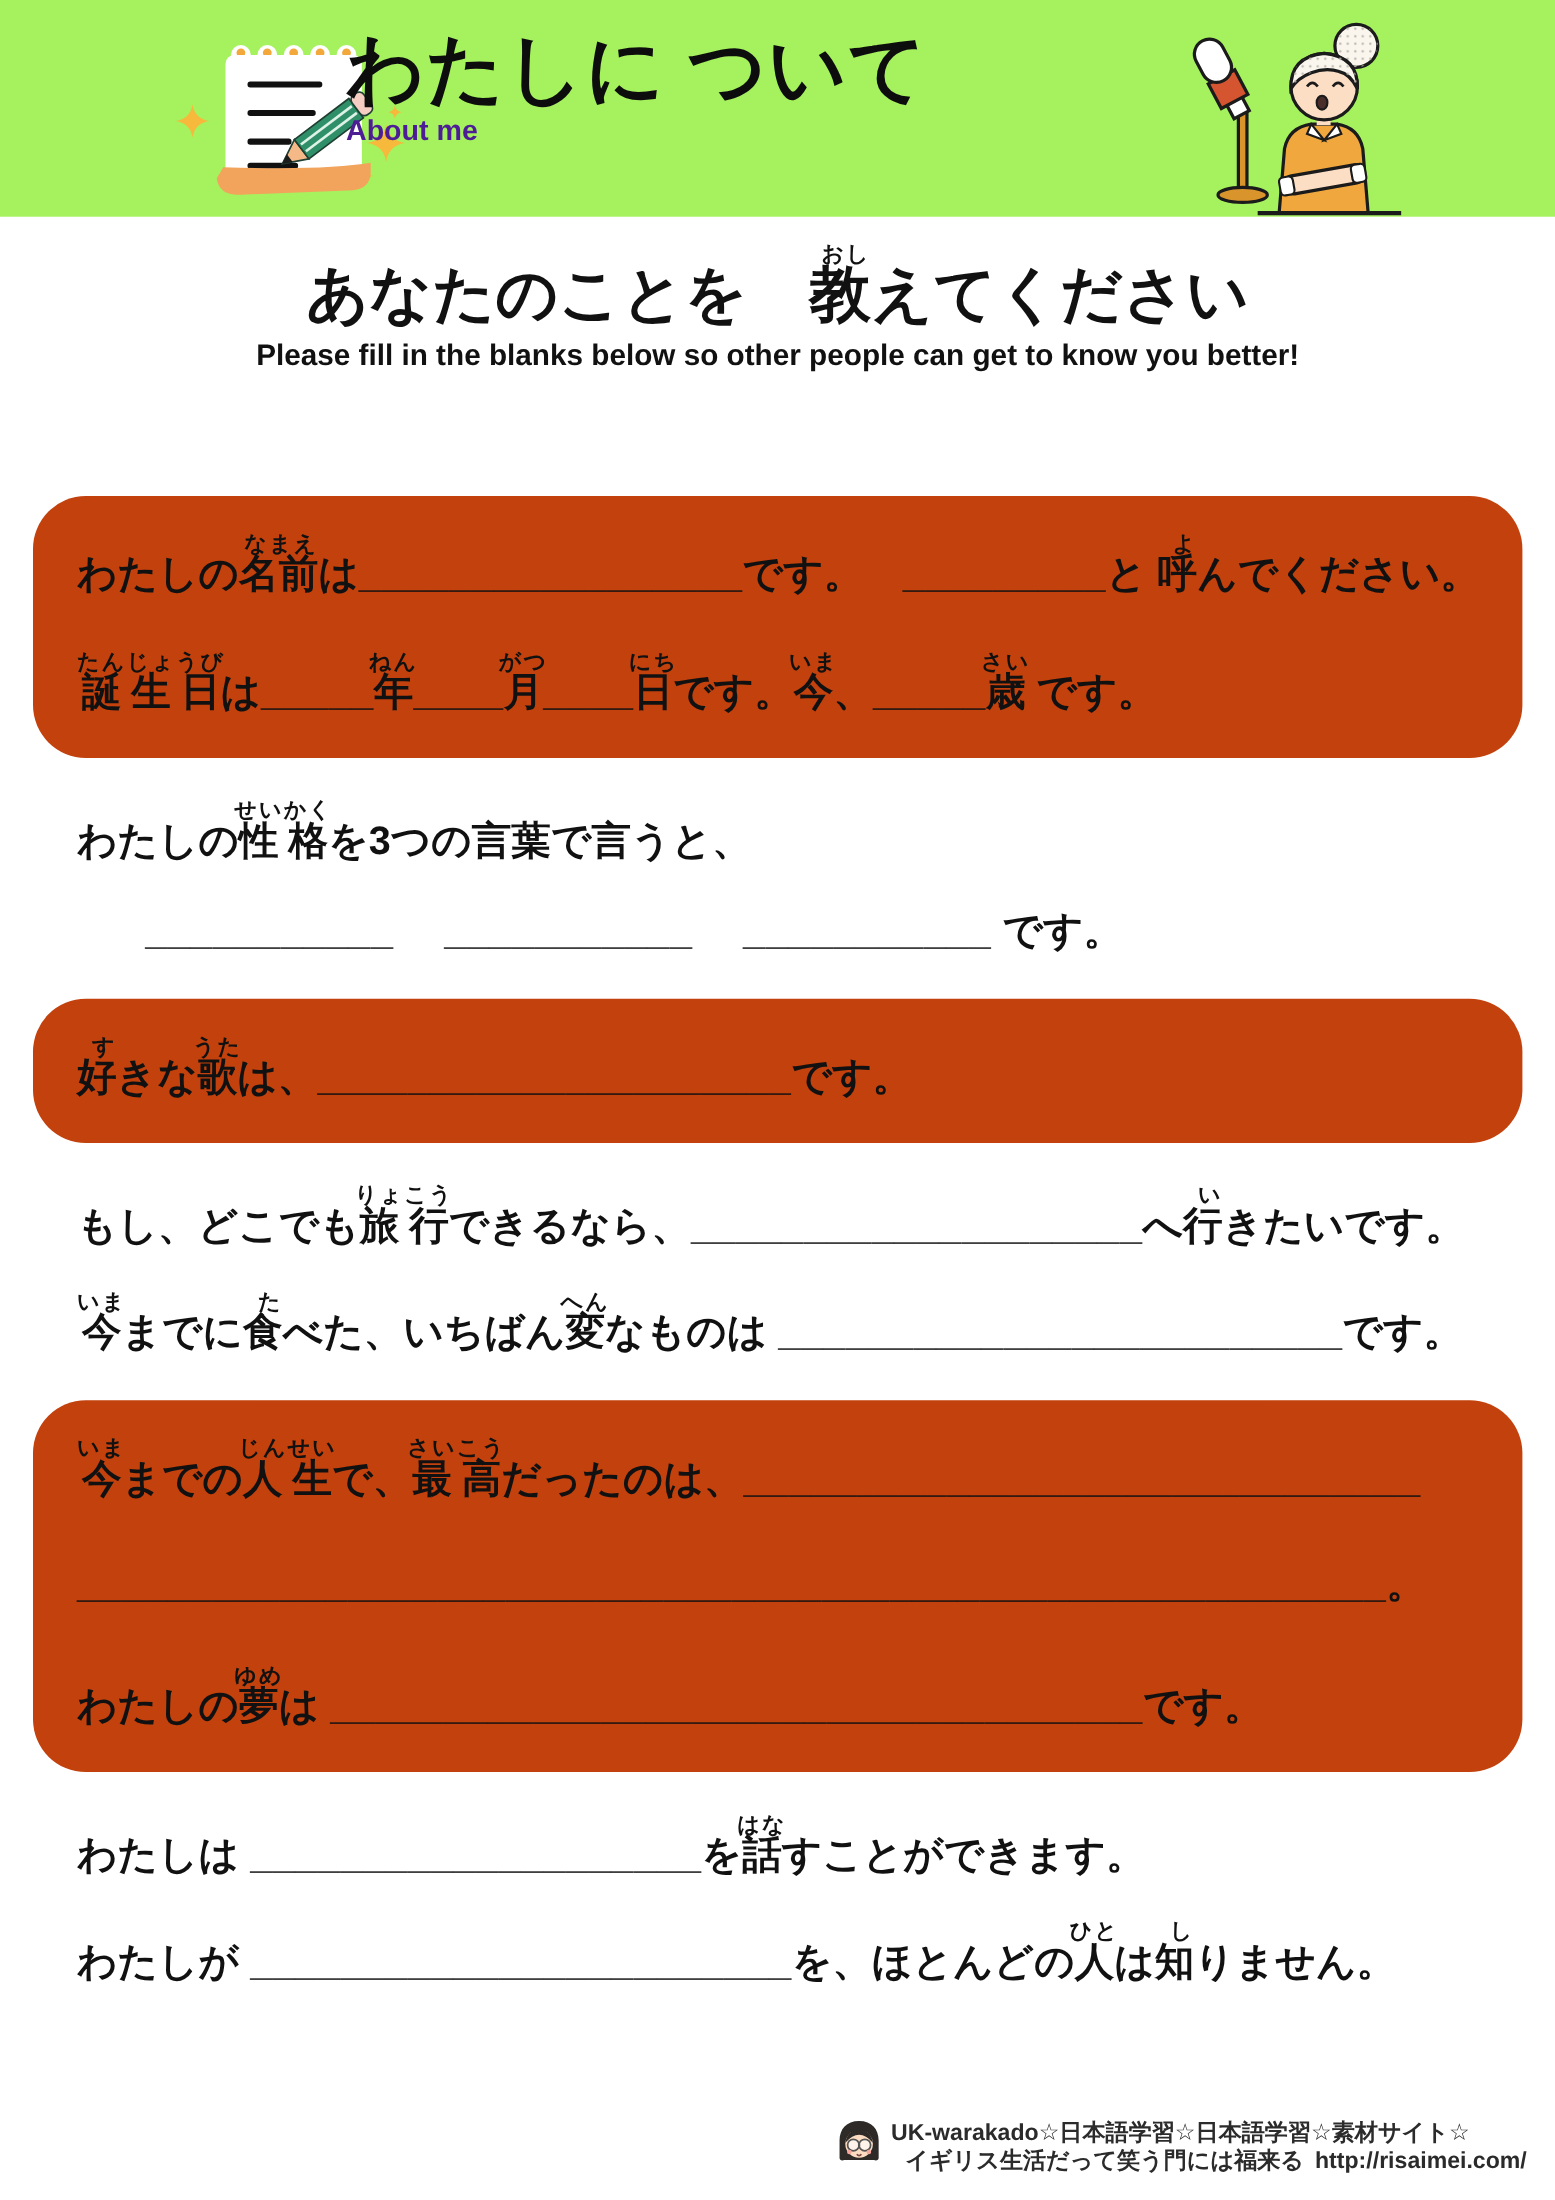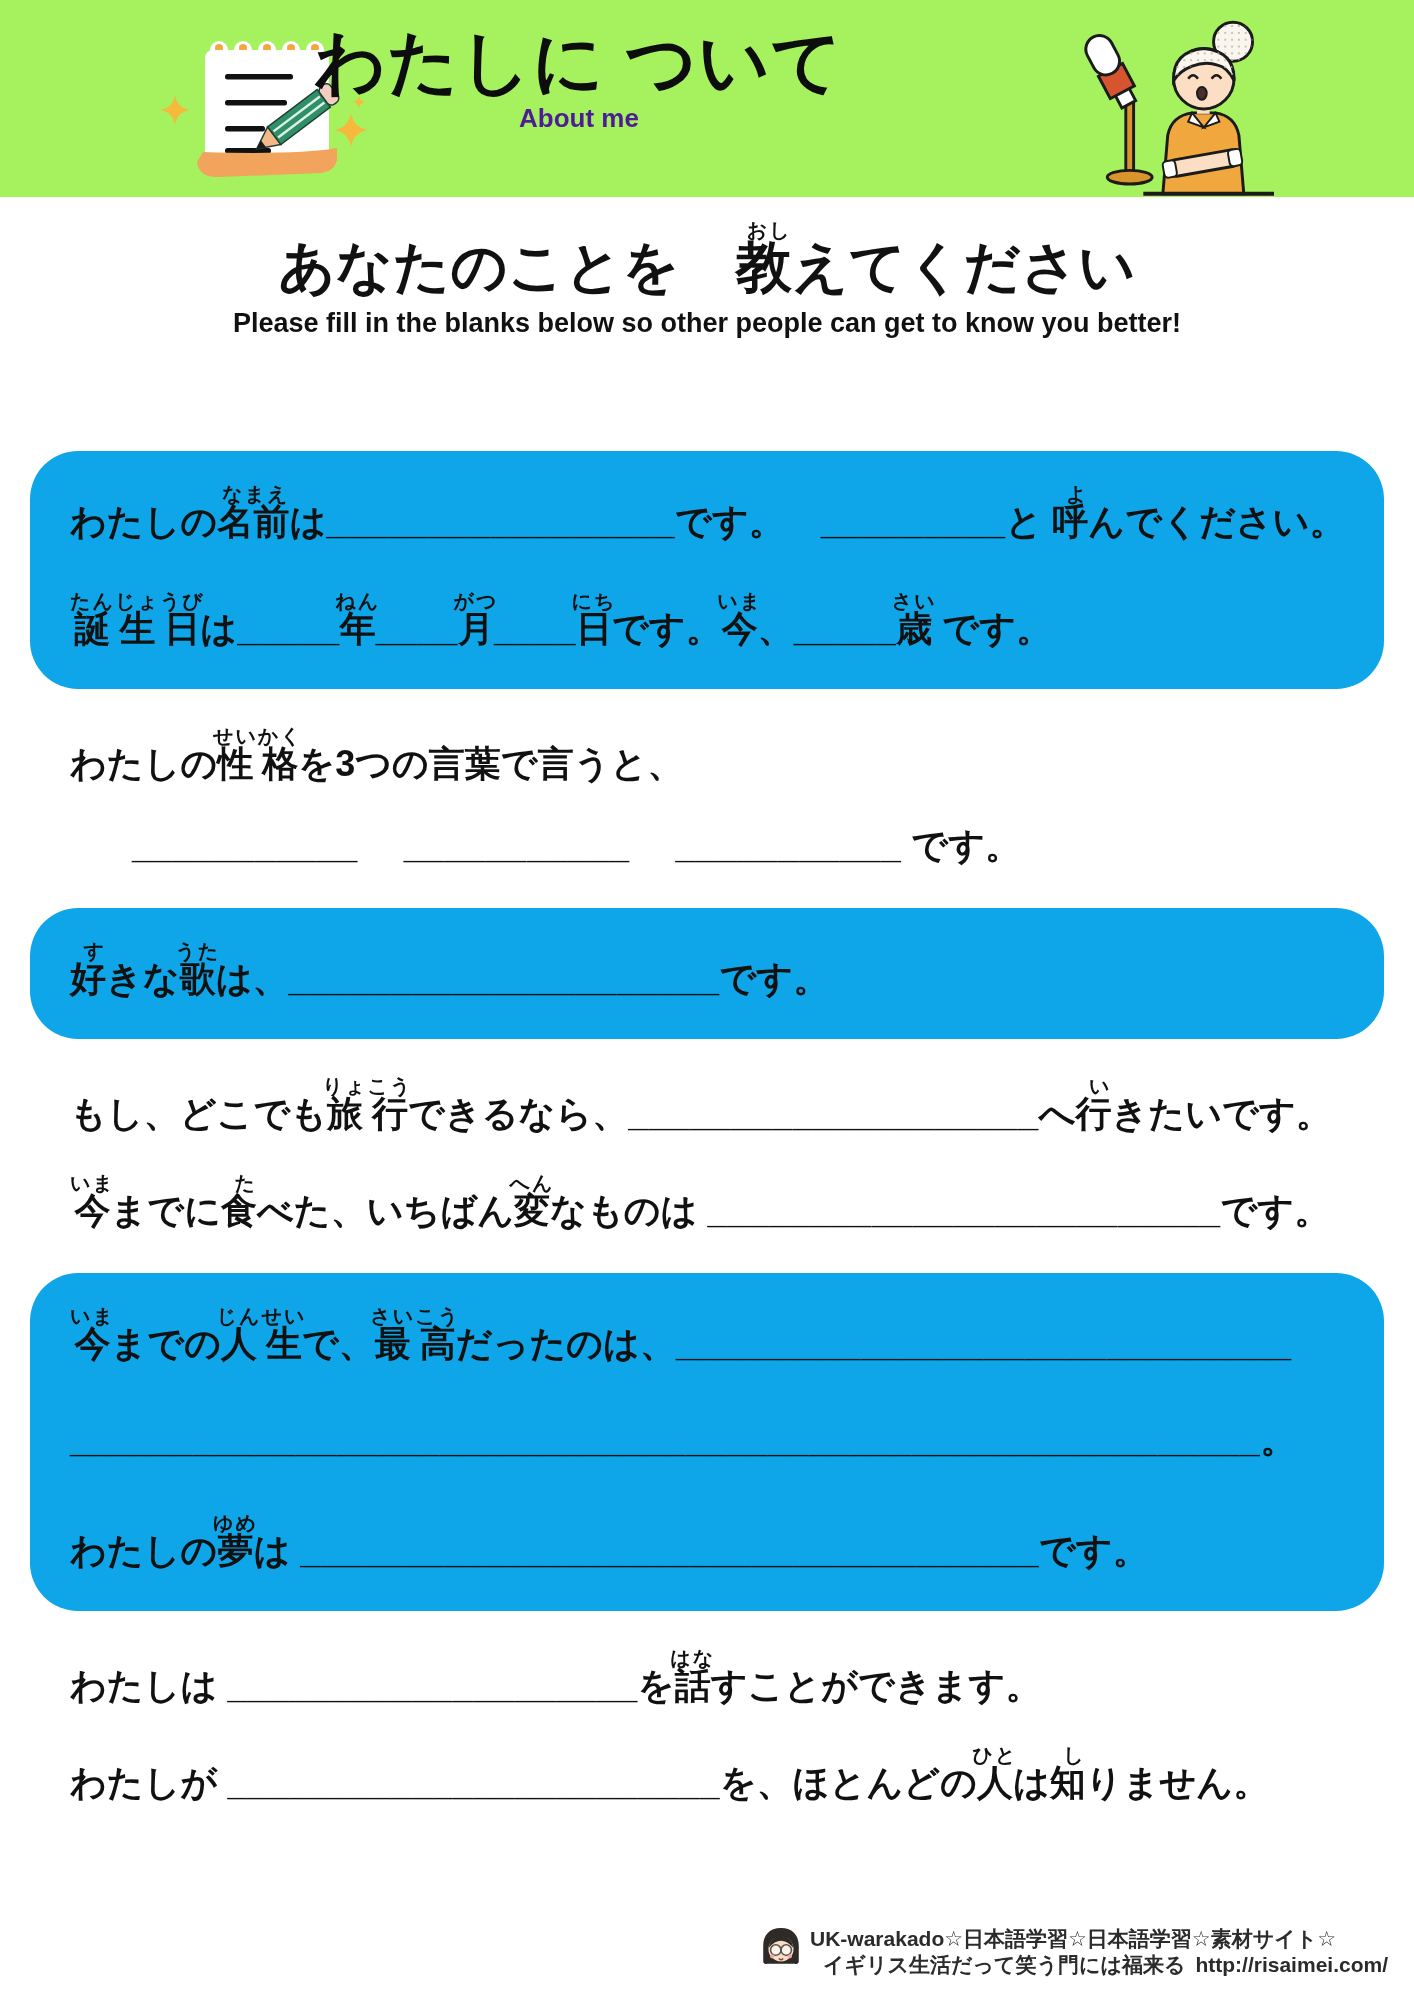--- a/index.html
+++ b/index.html
@@ -1,32 +1,32 @@
 <!DOCTYPE html>
 <html><head>
 <meta charset="utf-8">
 <style>
   html,body{margin:0;padding:0;background:#fff;}
   .page{position:relative;width:1414px;height:2000px;background:#ffffff;overflow:hidden;
         font-family:"Liberation Sans","DejaVu Sans",sans-serif;color:#111;}
   
   .header{position:relative;height:197px;background:#a6f15e;}
-  .titles{position:absolute;left:50%;top:24px;transform:translateX(calc(-50% - 128px));text-align:center;}
+  .titles{position:absolute;left:50%;top:24px;transform:translateX(calc(-50% - 128px));text-align:left;}
   .page-title{margin:0;font-size:70px;font-weight:800;letter-spacing:1px;color:#0d0d0d;line-height:1.1;}
   .page-subtitle{margin-top:2px;font-size:26px;font-weight:800;color:#4c1d95;}
   .notepad-wrap{position:absolute;left:145px;top:14px;}
   .interviewer-wrap{position:absolute;right:140px;top:16px;}
   
   .intro{padding-top:24px;text-align:center;}
   .intro-heading{margin:0;font-size:56px;font-weight:800;line-height:1.25;}
   .intro-sub{margin:6px 0 0;font-size:27px;font-weight:800;}
   
   #sections{margin:0 30px;}
   .section{box-sizing:border-box;}
-  .green-box{background:#0ea5e9;border-radius:48px;padding:34px 40px 36px;}
+  .green-box{background:#c2410c;border-radius:48px;padding:34px 40px 36px;}
   .plain-section{padding:38px 40px 38px;}
   .sec-1{margin-top:112px;}
   .line{margin:0;font-size:36px;font-weight:700;line-height:1.3;white-space:nowrap;color:#111;}
   .green-box .line + .line{margin-top:46px;}
   .plain-section .line + .line{margin-top:36px;}
   #sections .line.extra-gap{margin-top:50px;}
   #sections .line.indent{margin-left:62px;}
   ruby{ruby-position:over;}
   rt{font-size:20px;font-weight:700;letter-spacing:2px;color:#111;text-align:right;}
   .blank{letter-spacing:0.5px;}

